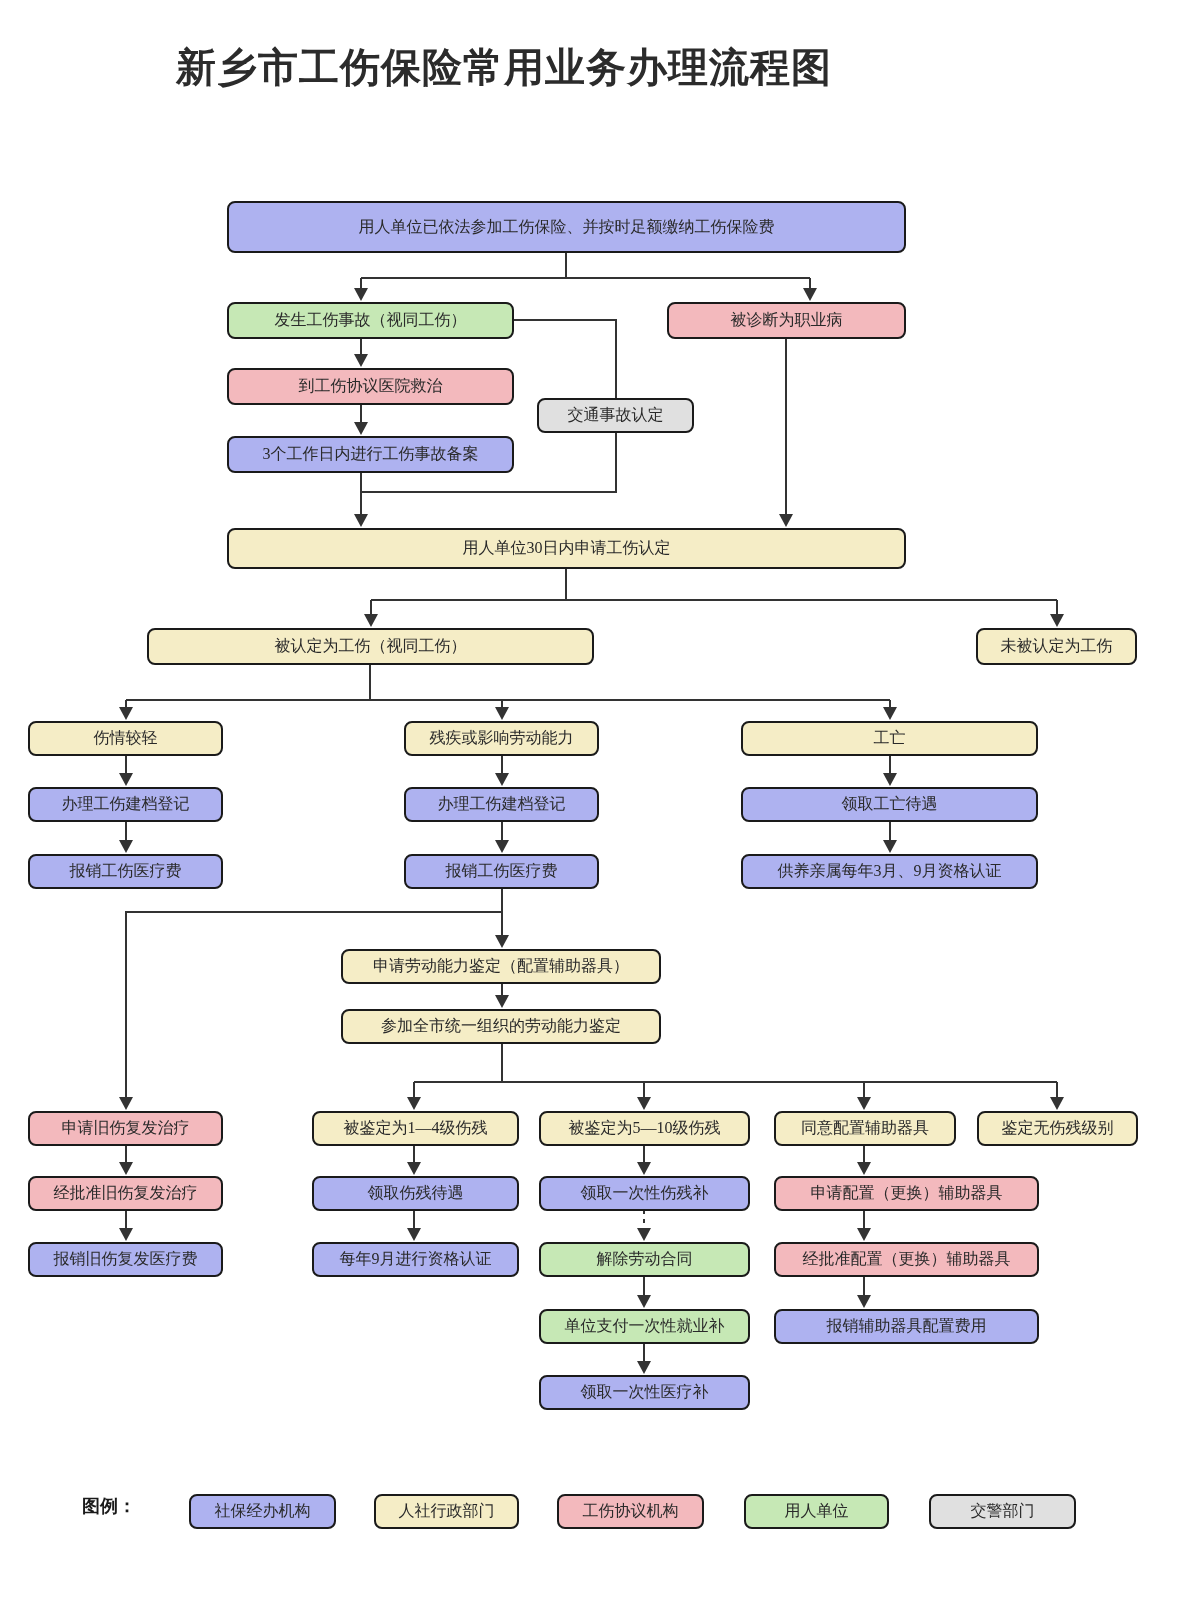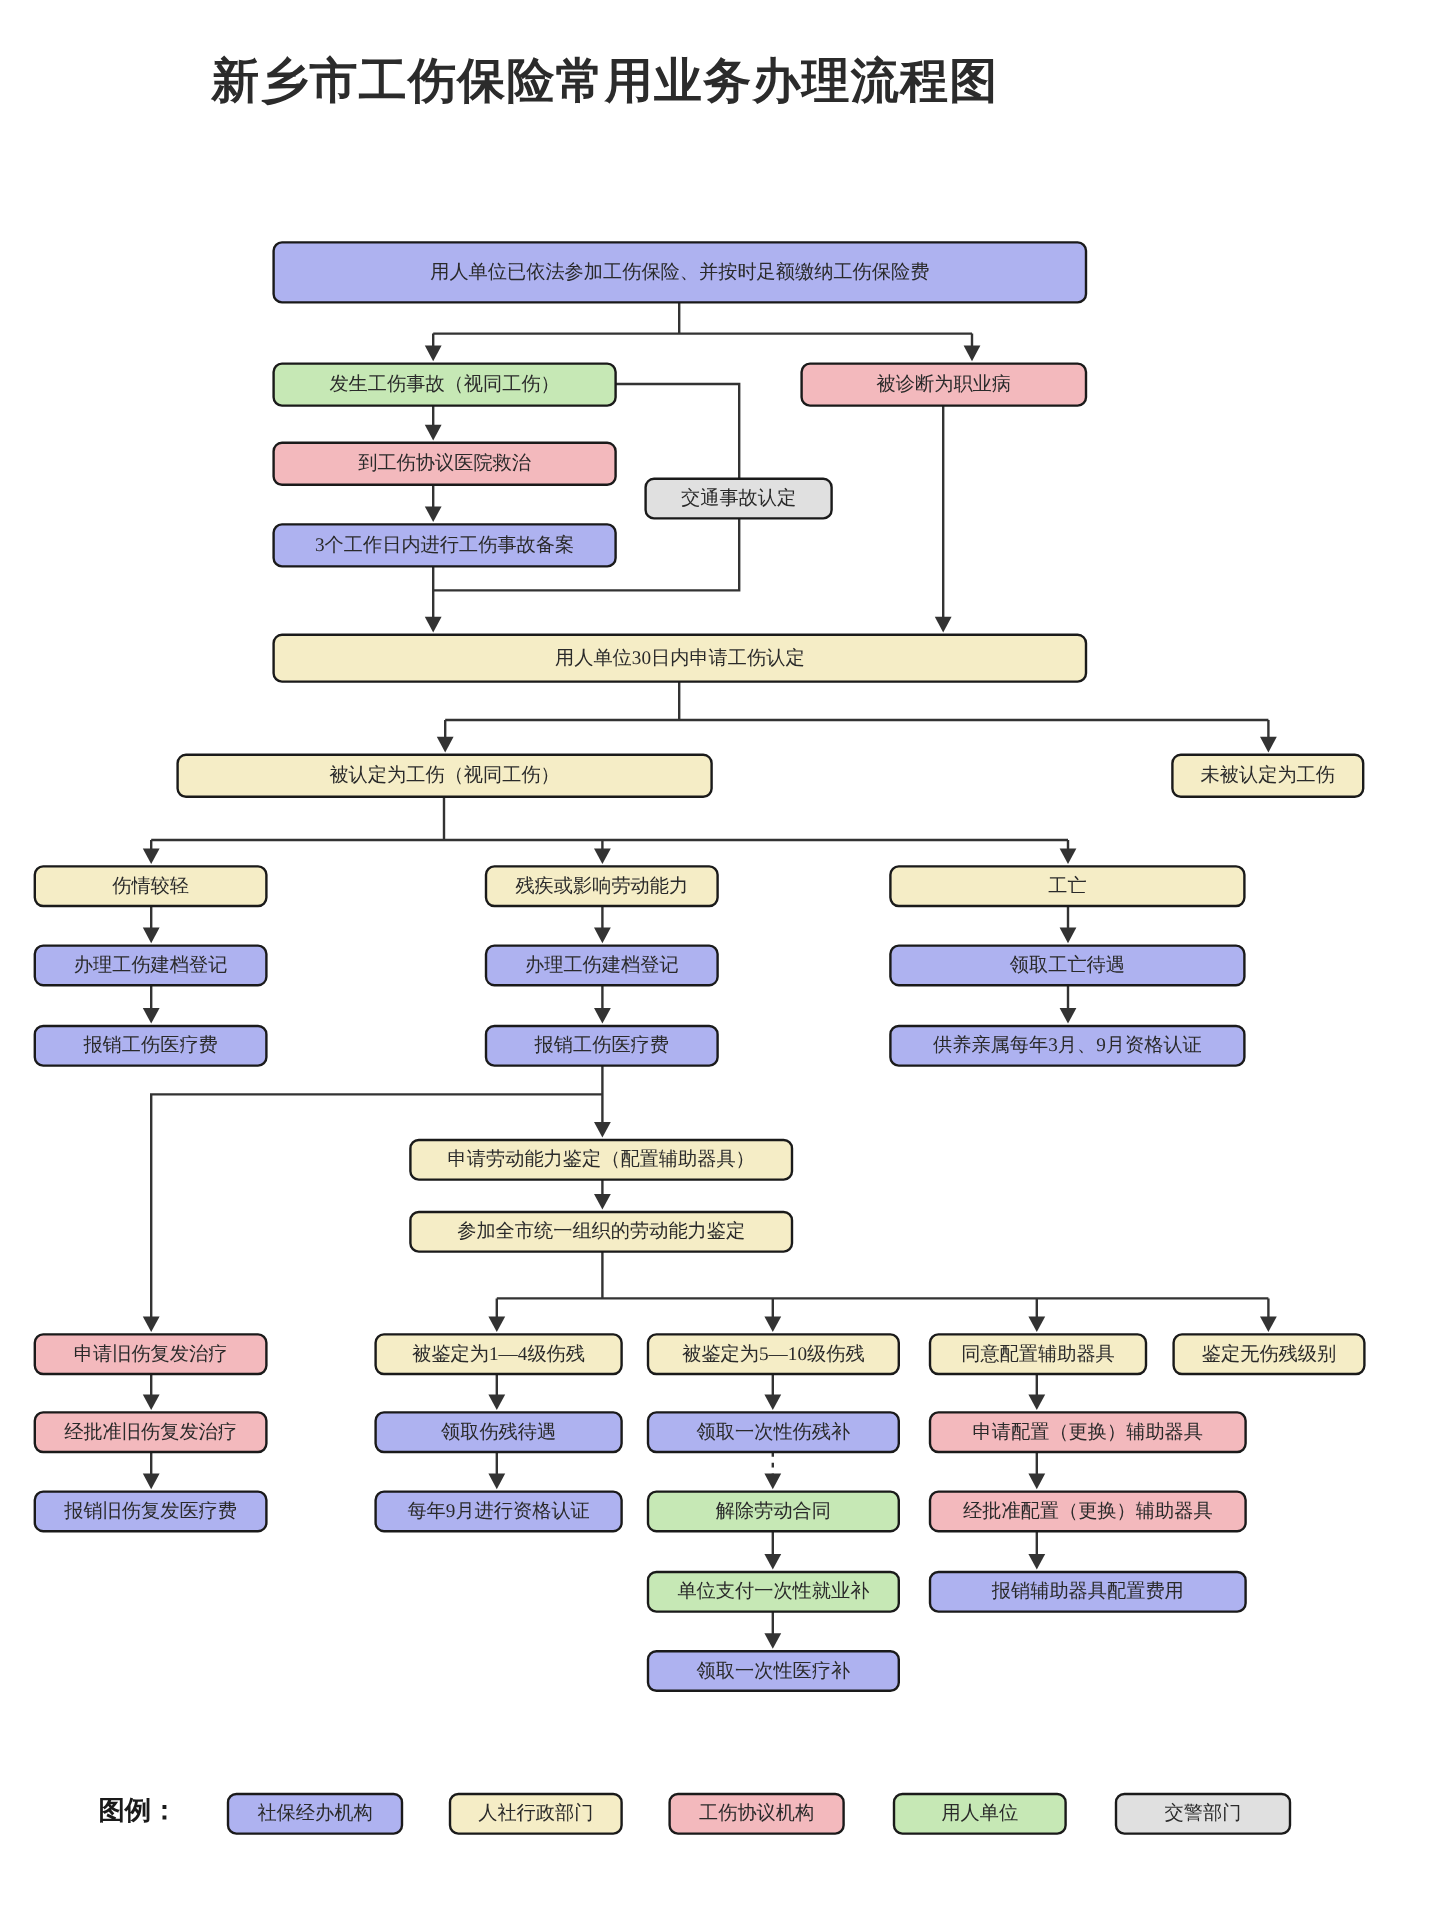--- a/index.html
+++ b/index.html
@@ -18,21 +18,21 @@
   .node-rect{stroke:#1a1a1a;stroke-width:2;rx:7;ry:7;}
   .node-text{
     font-family:"Liberation Serif","DejaVu Serif",serif;
     font-size:16px;fill:#2a2a2a;text-anchor:middle;dominant-baseline:middle;
   }
   .legend-text{
     font-family:"Liberation Serif","DejaVu Serif",serif;
     font-size:16px;fill:#2a2a2a;text-anchor:middle;dominant-baseline:middle;
   }
   #legend-label{
-    position:absolute;left:82px;top:1494px;font-size:22px;font-weight:bold;
+    position:absolute;left:82px;top:1494px;font-size:18px;font-weight:bold;
     color:#1a1a1a;font-family:"Liberation Serif","DejaVu Serif",serif;
   }
 </style>
 </head>
 <body>
 
 <div id="chart-title">新乡市工伤保险常用业务办理流程图</div>
 <div id="legend-label">图例：</div>
 
 <svg id="flow-svg" viewBox="0 0 1192 1600" xmlns="http://www.w3.org/2000/svg">

